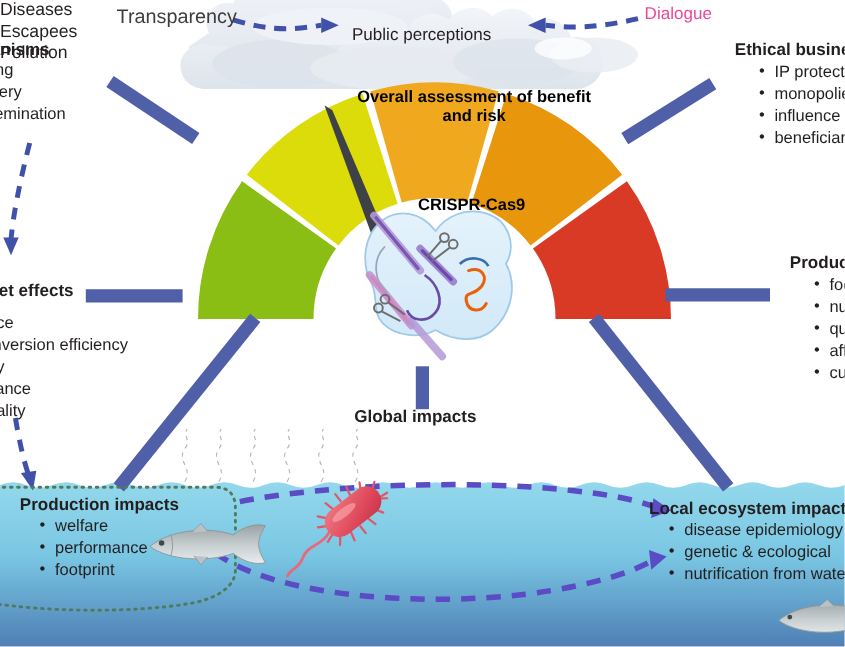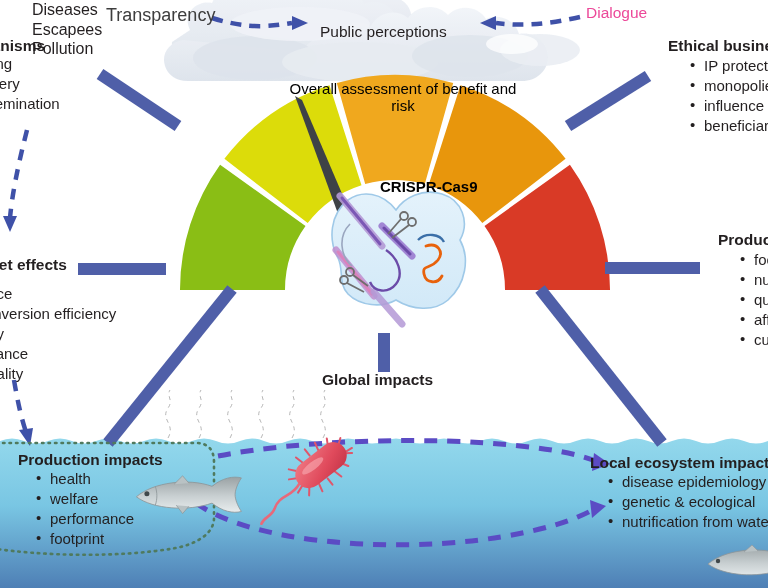--- a/index.html
+++ b/index.html
@@ -37,25 +37,25 @@
 
   #blk-global{left:322px;top:372px;}
   #blk-global ul{margin-left:18px;margin-top:1px;}
 
   #blk-prodimp{left:18px;top:452px;}
   #blk-prodimp ul{margin-left:18px;margin-top:1px;}
   #blk-local{left:590px;top:455px;}
   #blk-local ul{margin-left:18px;margin-top:1px;}
 
   #blk-dep{left:352px;top:488px;text-align:left;}
-  #blk-dep div{font-size:16px;line-height:1.22;white-space:nowrap;color:#231f20;margin-left:32px;}
+  #blk-dep div{font-size:16px;line-height:1.22;white-space:nowrap;color:#231f20;}
 
   
-  #gauge-title{position:absolute;left:288px;top:80px;width:230px;text-align:center;
-      font-weight:normal;font-size:15px;line-height:1.16;color:#000;}
+  #gauge-title{position:absolute;left:316px;top:80px;width:230px;text-align:center;
+      font-weight:bold;font-size:15px;line-height:1.16;color:#000;}
   #crispr-label{position:absolute;left:380px;top:178px;font-weight:bold;font-size:15px;color:#000;white-space:nowrap;}
 
   
   #lbl-public{position:absolute;left:320px;top:23px;font-weight:normal;font-size:15.5px;color:#231f20;white-space:nowrap;}
   #lbl-transparency{position:absolute;left:106px;top:5px;font-size:18px;color:#3d3d3d;white-space:nowrap;}
   #lbl-dialogue{position:absolute;left:586px;top:4px;font-size:15.5px;color:#ec4899;white-space:nowrap;}
 </style>
 </head>
 <body>
 
@@ -347,21 +347,20 @@
     </ul>
   </div>
 
   <div class="txtblock" id="blk-global">
     <div class="hd">Global impacts</div>
   </div>
 
   <div class="txtblock" id="blk-prodimp">
     <div class="hd">Production impacts</div>
     <ul>
-      <li class="bul">health</li>
       <li class="bul">welfare</li>
       <li class="bul">performance</li>
       <li class="bul">footprint</li>
     </ul>
   </div>
 
   <div class="txtblock" id="blk-local">
     <div class="hd">Local ecosystem impacts</div>
     <ul>
       <li class="bul">disease epidemiology</li>

